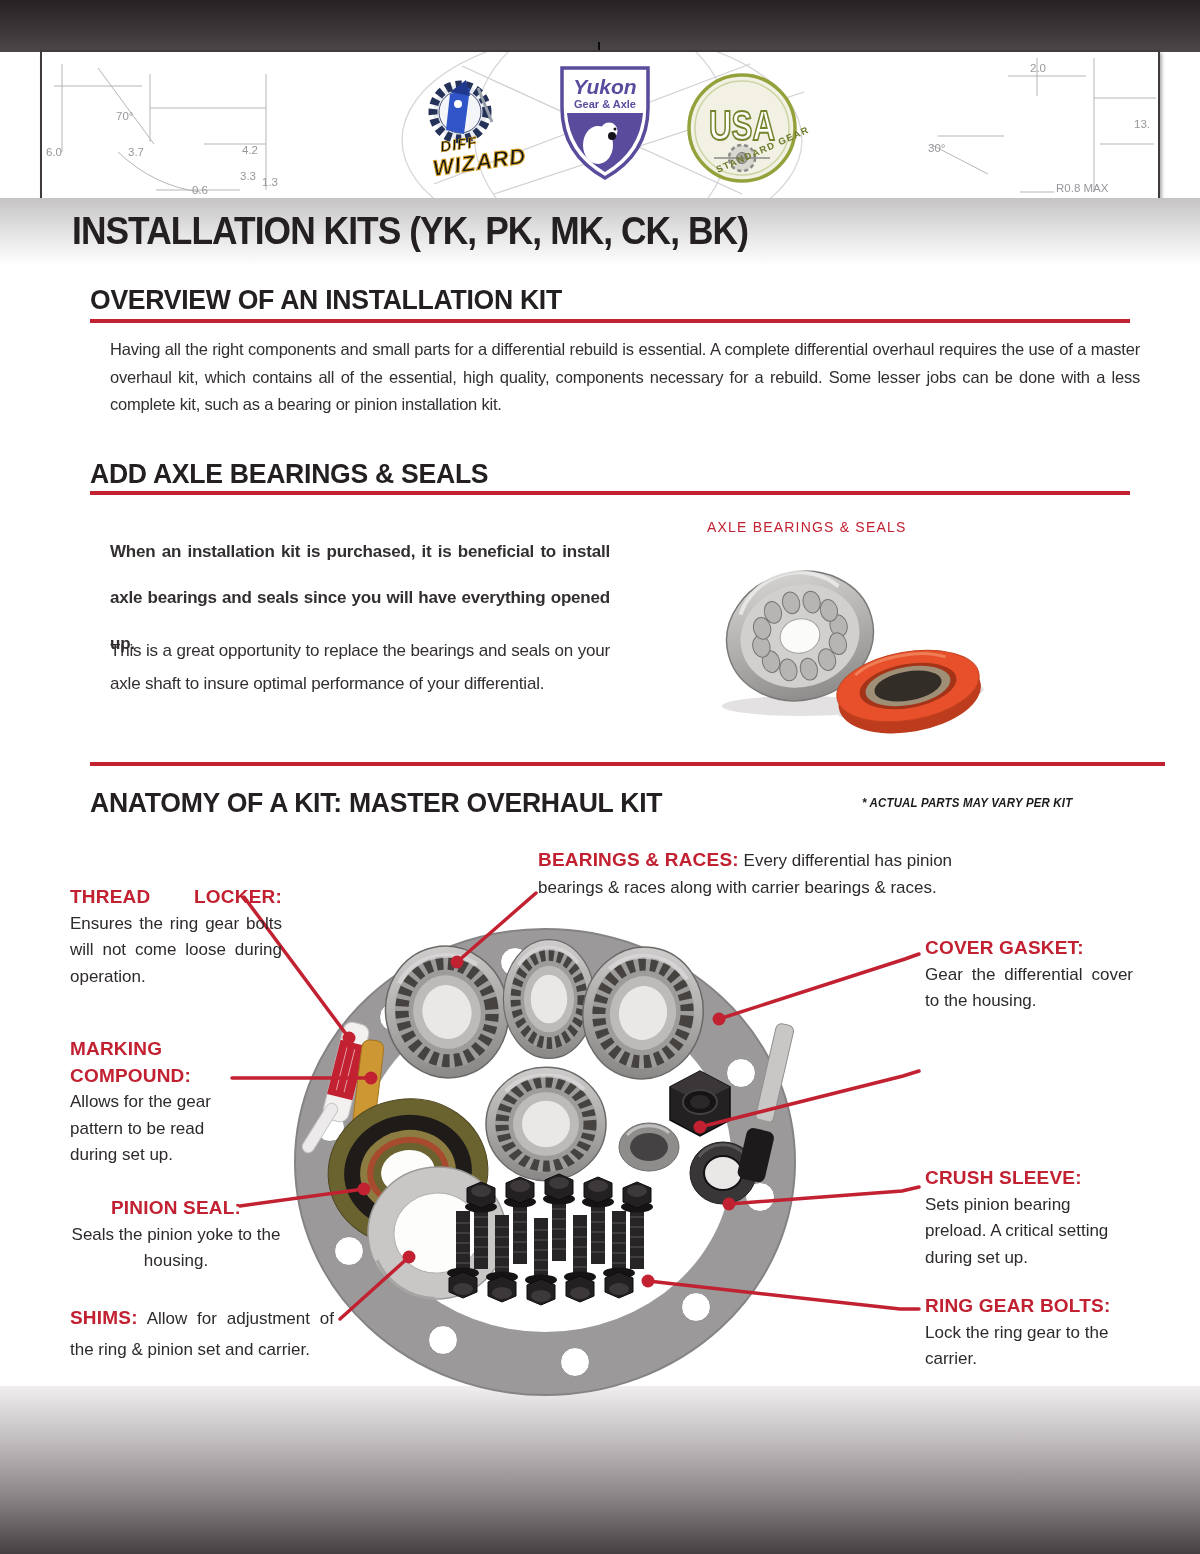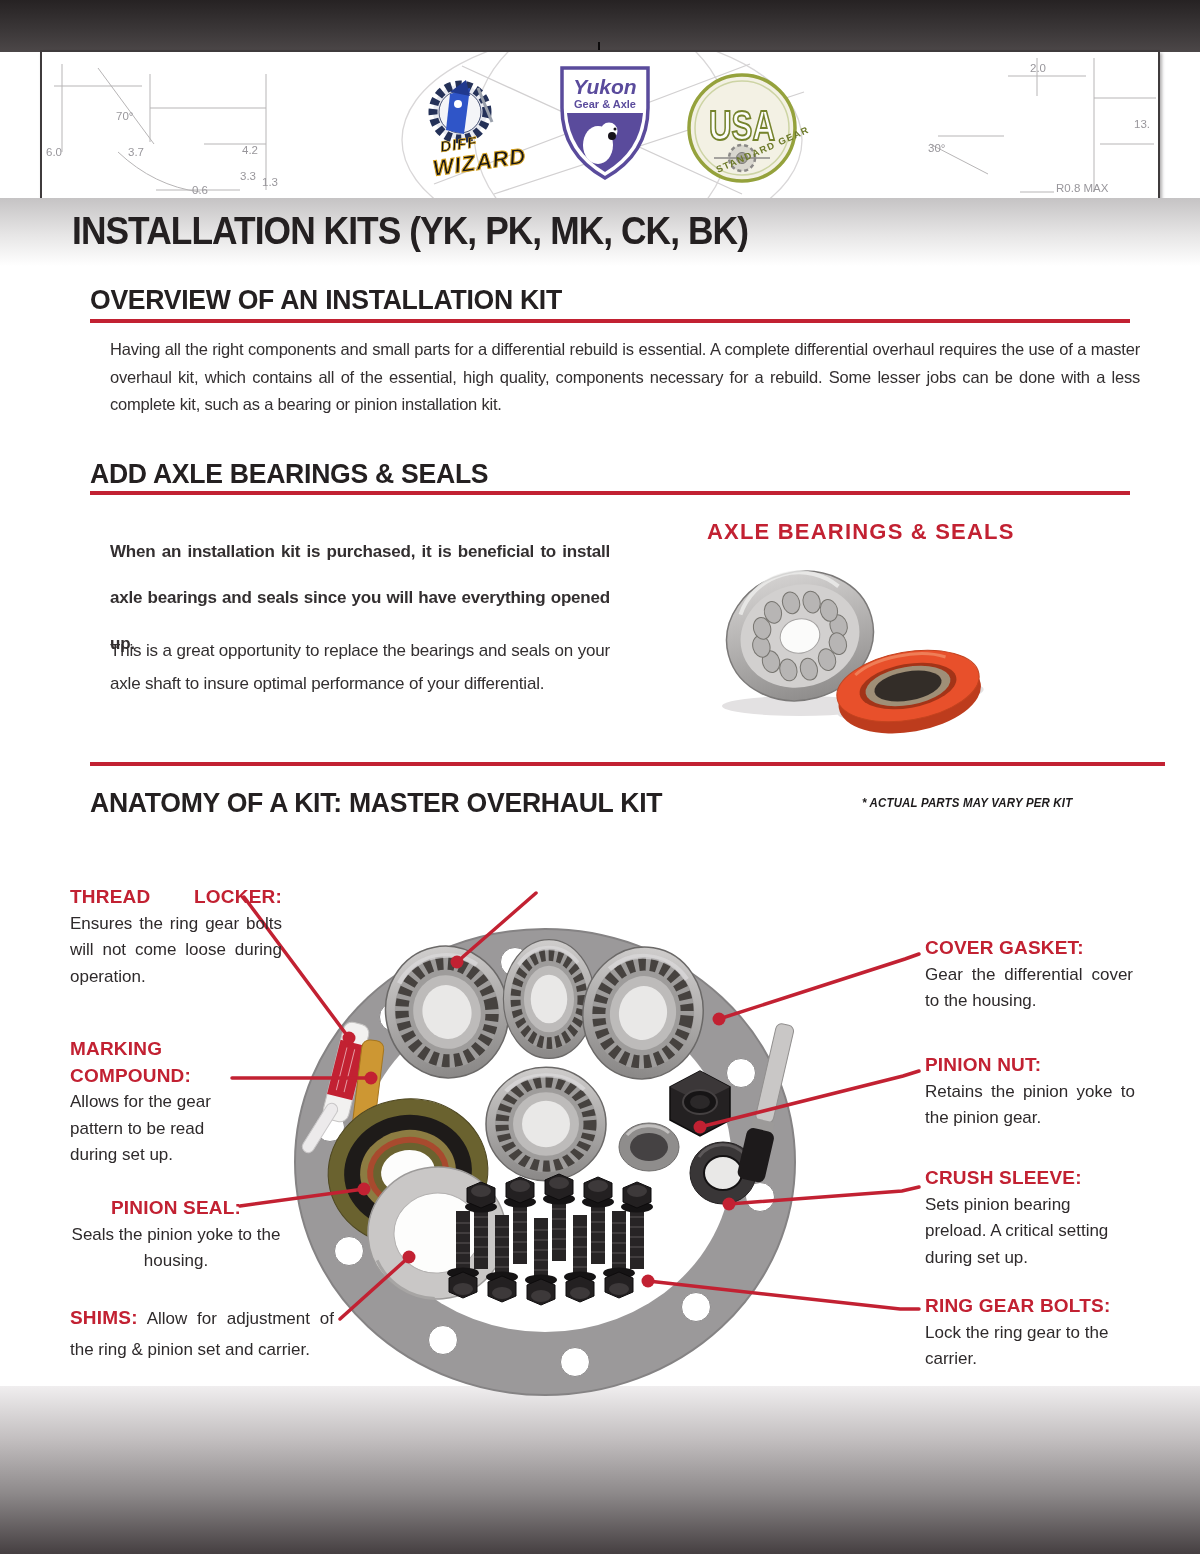--- a/index.html
+++ b/index.html
@@ -24,21 +24,21 @@
 
   .h2{font-size:28px;font-weight:bold;letter-spacing:-.3px;transform:scaleX(.95);
     transform-origin:0 0;color:var(--ink);white-space:nowrap;}
   .rule{background:var(--red);height:3.5px;}
 
   .body-text{font-size:16.5px;line-height:27.5px;letter-spacing:-.2px;
     text-align:justify;color:var(--body);}
   .lead{font-weight:bold;line-height:46px;font-size:17px;}
   .axle-body{line-height:33px;font-size:17px;}
 
-  .axle-label{font-size:22px;font-weight:bold;color:var(--red);letter-spacing:1.2px;white-space:nowrap;}
+  .axle-label{font-size:14px;font-weight:normal;color:var(--red);letter-spacing:1.2px;white-space:nowrap;}
   .note{font-size:13.5px;font-weight:bold;font-style:italic;transform:scaleX(.85);
     transform-origin:0 0;color:#1d1a1b;white-space:nowrap;letter-spacing:.2px;}
 
   .co{position:absolute;font-size:17px;line-height:26.5px;color:#2e2a2b;z-index:3;}
   .co .term{color:var(--red);font-weight:bold;font-size:19px;letter-spacing:.2px;}
   .co.just{text-align:justify;}
   .term-block{display:block;}
   .term-spread{display:block;text-align-last:justify;}
   #co-shims{line-height:31px;}
   #co-marking .term{line-height:27px;}
@@ -316,20 +316,24 @@
       <circle cx="371" cy="1078" r="6.5"></circle>
         <circle cx="364" cy="1189" r="6.5"></circle>
       <circle cx="409" cy="1257" r="6.5"></circle>
         <circle cx="719" cy="1019" r="6.5"></circle>
       <circle cx="700" cy="1127" r="6.5"></circle>
         <circle cx="729" cy="1204" r="6.5"></circle>
       <circle cx="648" cy="1281" r="6.5"></circle>
     </g>
   </svg>
 
+  <div class="co" id="co-bearings" style="left:538px;top:847px;width:478px;">
+    <span class="term">BEARINGS &amp; RACES:</span>
+    <span class="desc">Every differential has pinion bearings &amp; races along with carrier bearings &amp; races.</span>
+  </div>
 
   <div class="co just" id="co-thread" style="left:70px;top:884px;width:212px;">
     <span class="term term-spread">THREAD LOCKER:</span>
     <span class="desc">Ensures the ring gear bolts will not come loose during operation.</span>
   </div>
 
   <div class="co" id="co-marking" style="left:70px;top:1035px;width:185px;">
     <span class="term term-block">MARKING COMPOUND:</span>
     <span class="desc">Allows for the gear pattern to be read during set up.</span>
   </div>
@@ -342,24 +346,20 @@
   <div class="co just" id="co-shims" style="left:70px;top:1302px;width:264px;">
     <span class="term">SHIMS:</span>
     <span class="desc">Allow for adjustment of the ring &amp; pinion set and carrier.</span>
   </div>
 
   <div class="co just" id="co-cgasket" style="left:925px;top:935px;width:208px;">
     <span class="term term-block" style="text-align-last:left;">COVER GASKET:</span>
     <span class="desc">Gear the differential cover to the housing.</span>
   </div>
 
-  <div class="co just" id="co-pnut" style="left:925px;top:1052px;width:210px;">
-    <span class="term term-block" style="text-align-last:left;">PINION NUT:</span>
-    <span class="desc">Retains the pinion yoke to the pinion gear.</span>
-  </div>
 
   <div class="co" id="co-crush" style="left:925px;top:1165px;width:200px;">
     <span class="term term-block">CRUSH SLEEVE:</span>
     <span class="desc">Sets pinion bearing preload. A critical setting during set up.</span>
   </div>
 
   <div class="co" id="co-rgb" style="left:925px;top:1293px;width:238px;">
     <span class="term term-block">RING GEAR BOLTS:</span>
     <span class="desc">Lock the ring gear to the carrier.</span>
   </div>

